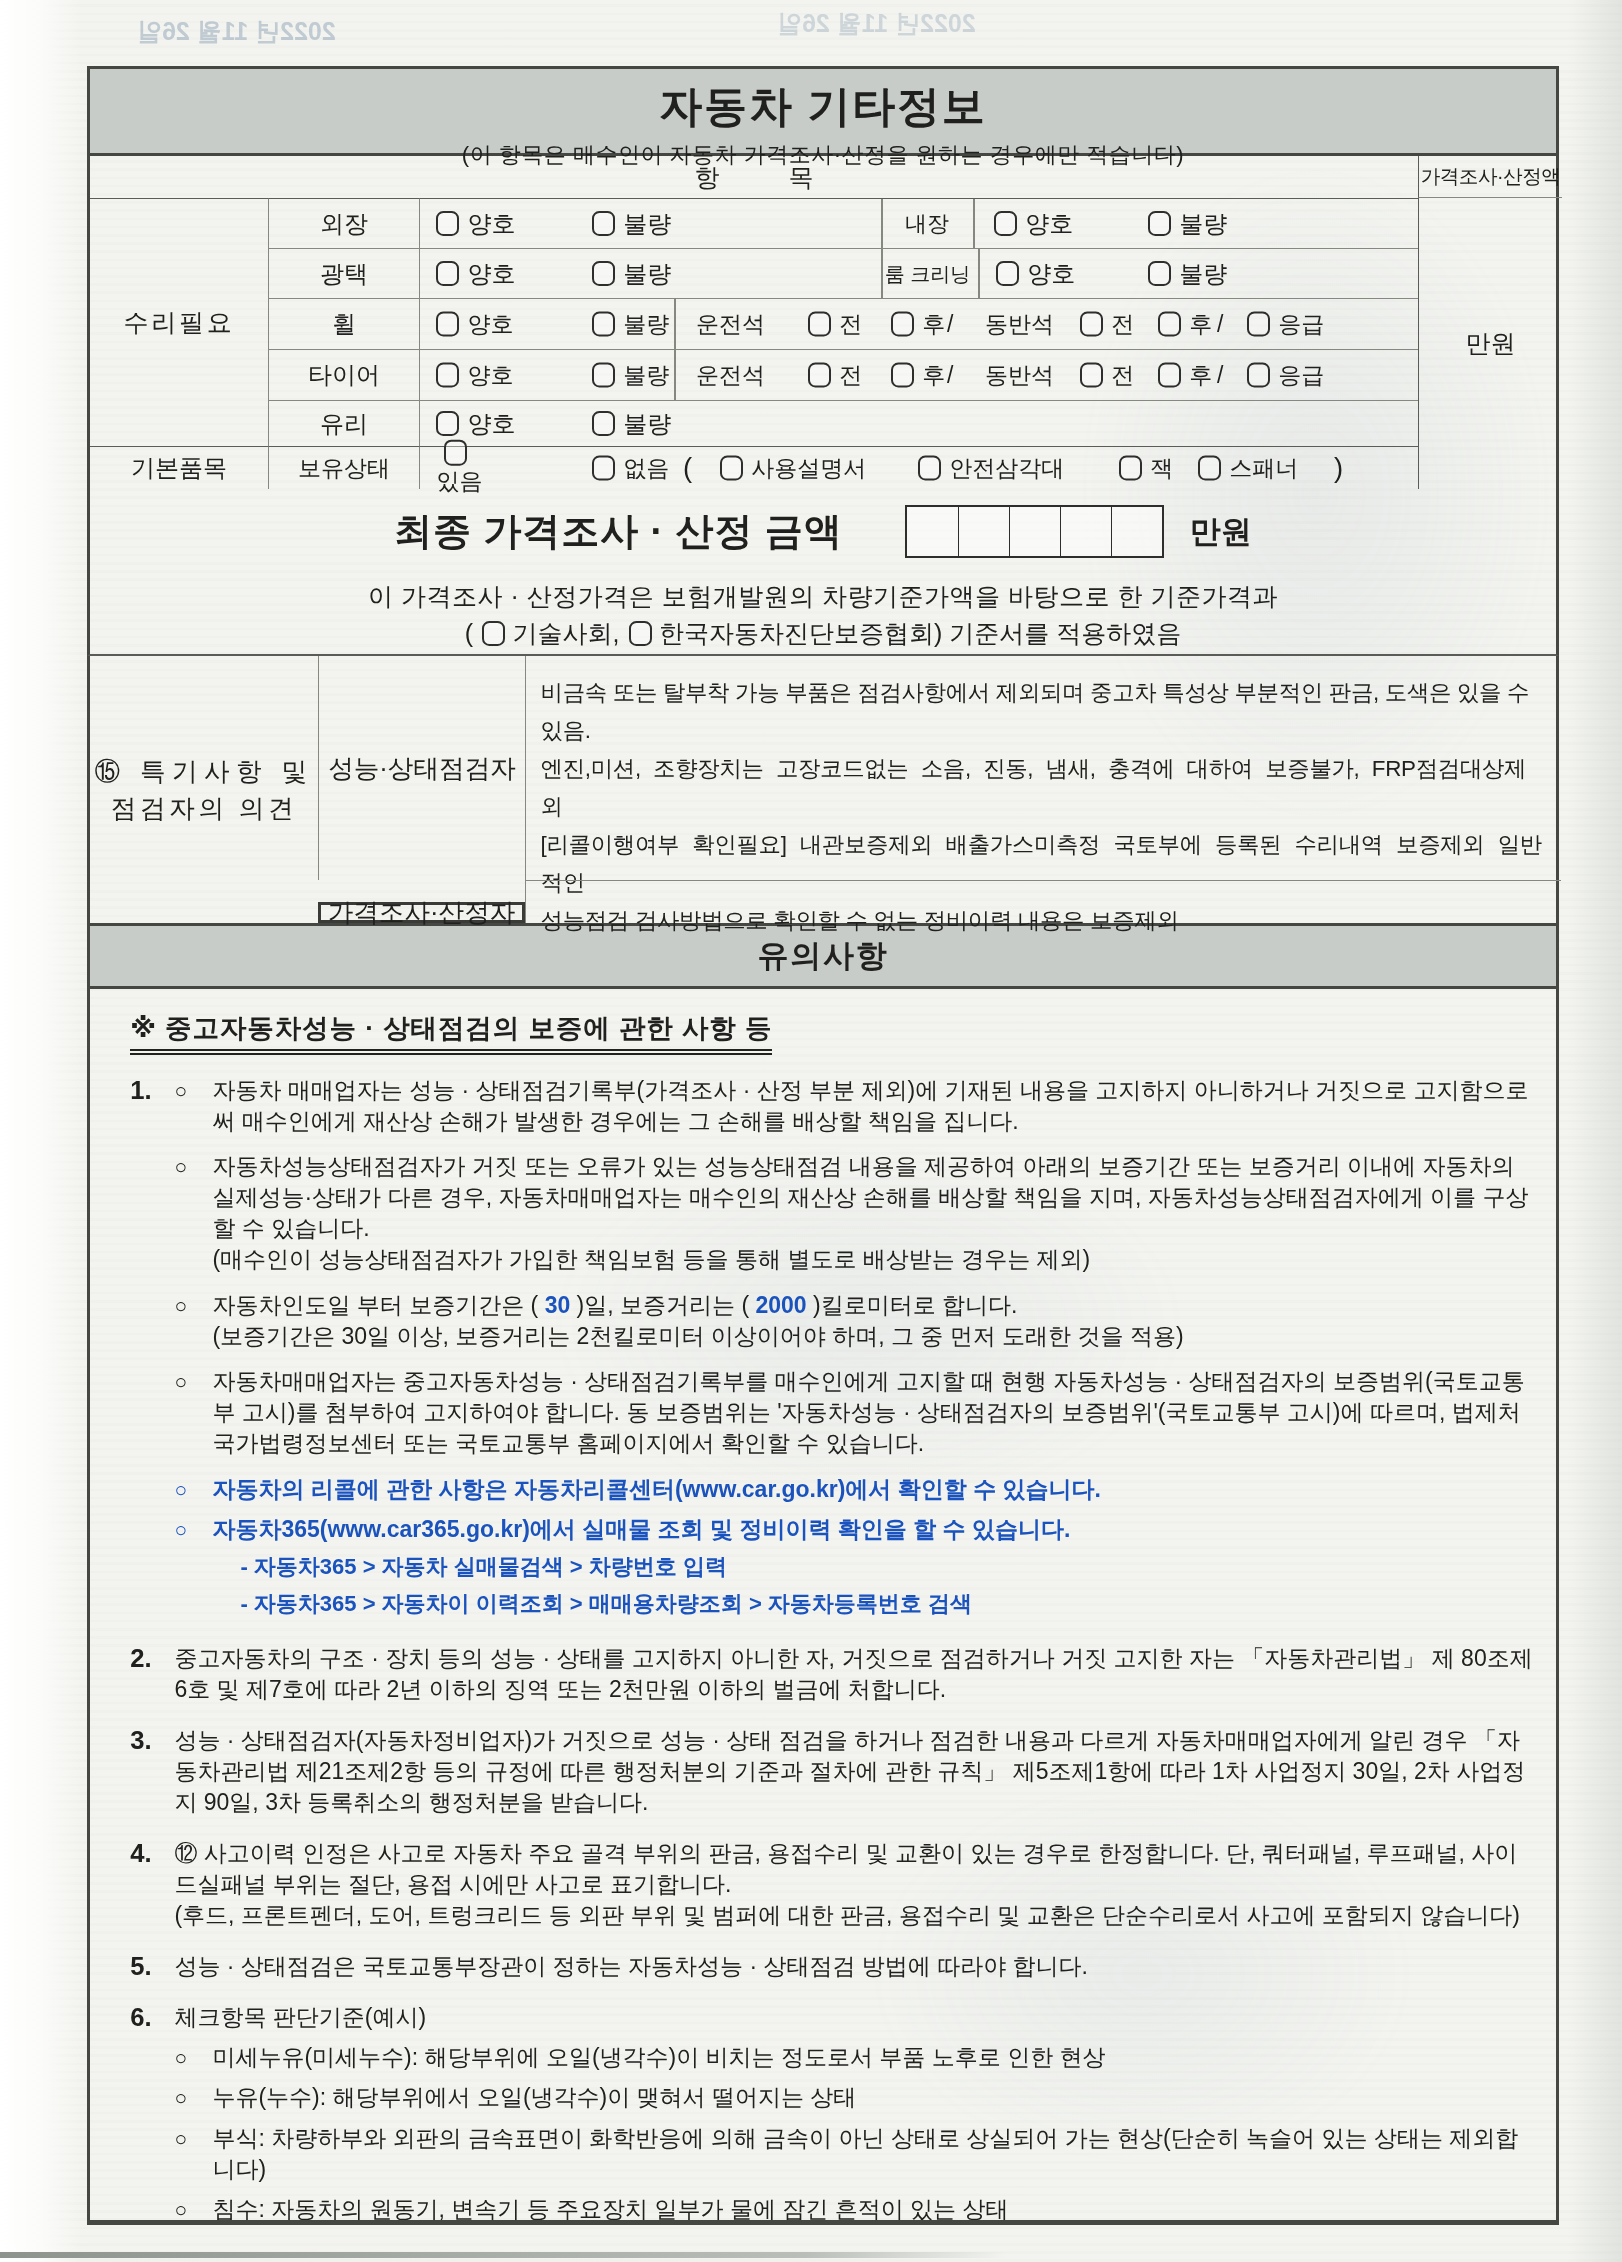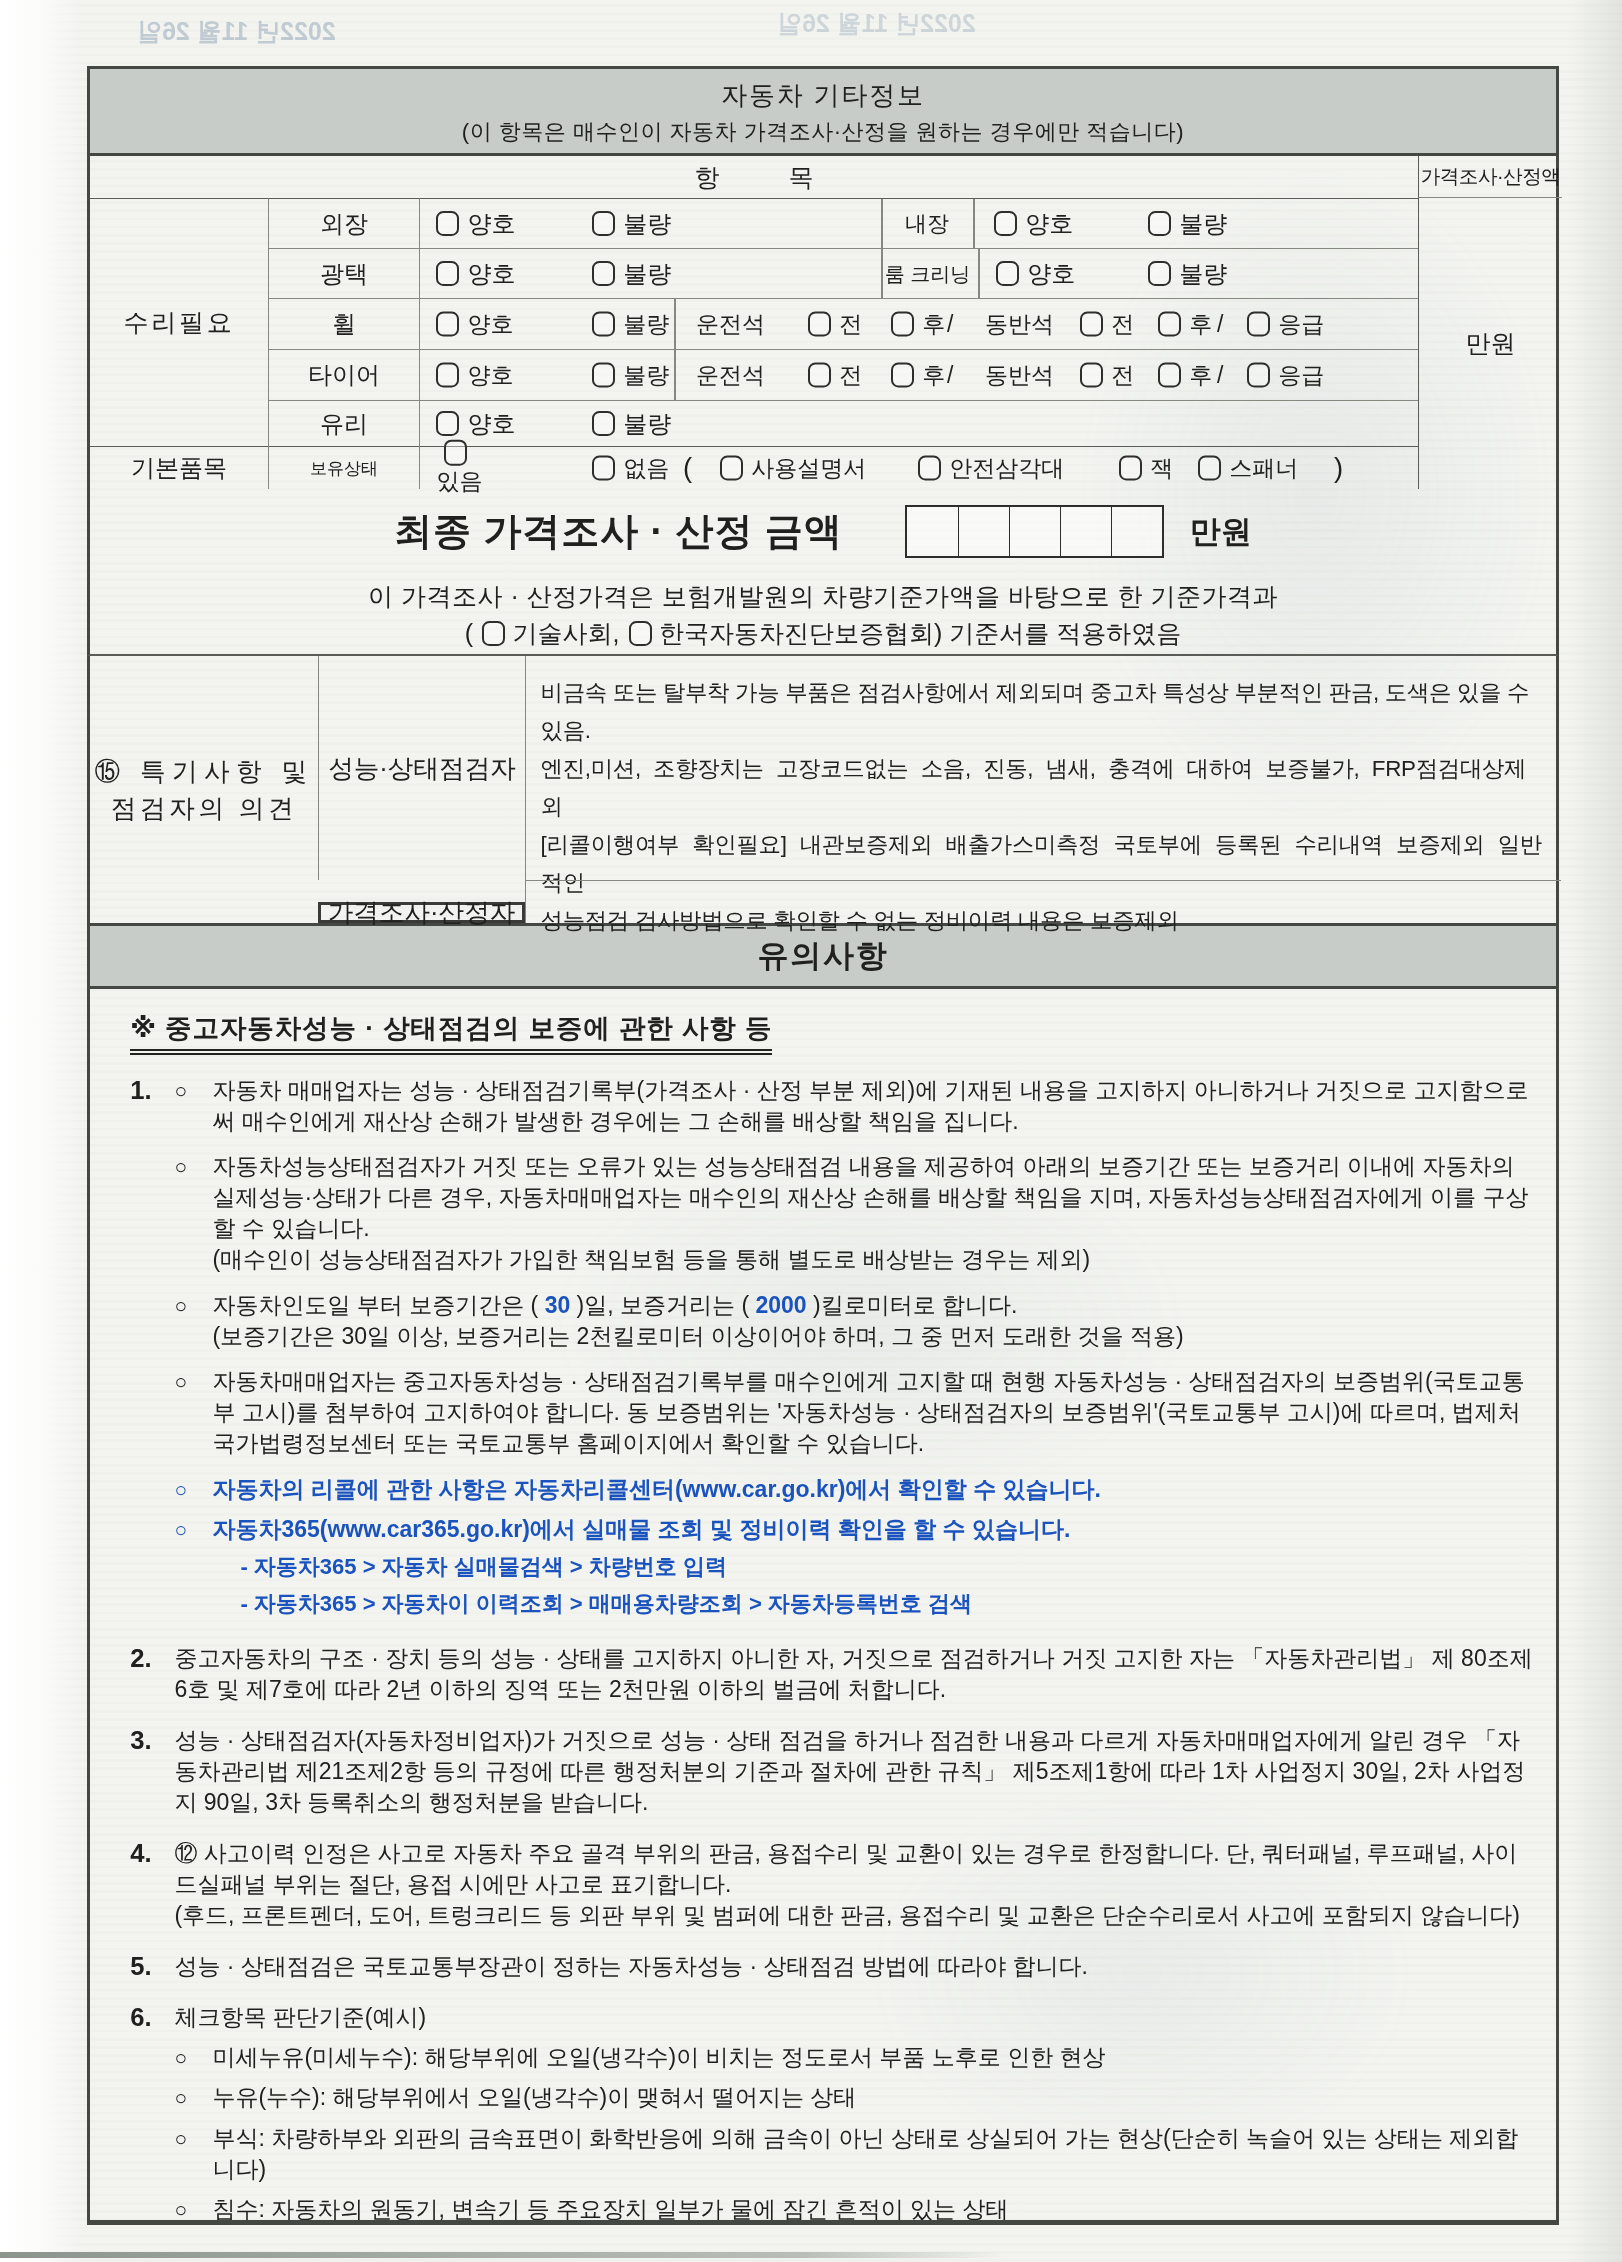--- a/index.html
+++ b/index.html
@@ -22,21 +22,21 @@
   
   .ghost{position:absolute;transform:scaleX(-1);color:#7d93ab;opacity:.42;font-weight:bold;
     font-size:25px;filter:blur(0.6px);white-space:nowrap;}
   .bleed{position:absolute;pointer-events:none;filter:blur(2.7px);}
   .bottom-edge{position:absolute;left:0;bottom:3.7px;width:62%;height:6.4px;background:linear-gradient(90deg,#8d938d,#b9beb8 80%,rgba(0,0,0,0));}
 
   .form{position:absolute;left:87px;top:66px;width:1472px;}
 
   
   .hdr{height:90px;border:3.7px solid var(--bd);background:var(--bar);text-align:center;padding-top:9.1px;}
-  .hdr .t{font-size:26px;font-weight:normal;letter-spacing:1.8px;}
+  .hdr .t{font-size:43px;font-weight:bold;letter-spacing:1.8px;}
   .hdr .s{font-size:22px;margin-top:3.7px;letter-spacing:0.5px;}
 
   
   .tbl{position:relative;display:grid;width:1472px;
     grid-template-columns:178px 151px 999px 144px;
     grid-template-rows:42px 50px 50px 51px 51px 46px 43px;
     border-left:3.7px solid var(--bd);border-right:3.7px solid var(--bd);
     font-size:24px;}
   .cell{position:relative;display:flex;align-items:center;justify-content:center;}
   .bt{border-top:1.8px solid var(--thin);}
@@ -249,21 +249,21 @@
         <span class="abs" style="left:16.4px;">
             <span class="cb"></span>
             <span>양호</span>
           </span>
         <span class="abs" style="left:172px;">
             <span class="cb"></span>
             <span>불량</span>
           </span>
       </div>
 
-      <div class="cell bl btd" style="grid-area:7/2/8/3;font-size:17px;">보유상태</div>
+      <div class="cell bl btd" style="grid-area:7/2/8/3;font-size:23px;">보유상태</div>
       <div class="cell bl btd" style="grid-area:7/3/8/4;font-size:23px;">
         <span class="abs" style="left:16.4px;flex-direction:column;">
             <span class="cb"></span>
             <span>있음</span>
           </span>
         <span class="abs" style="left:172px;">
             <span class="cb"></span>
             <span>없음</span>
           </span>
         <span class="abs" style="left:263px;font-size:27.4px;">(</span>

